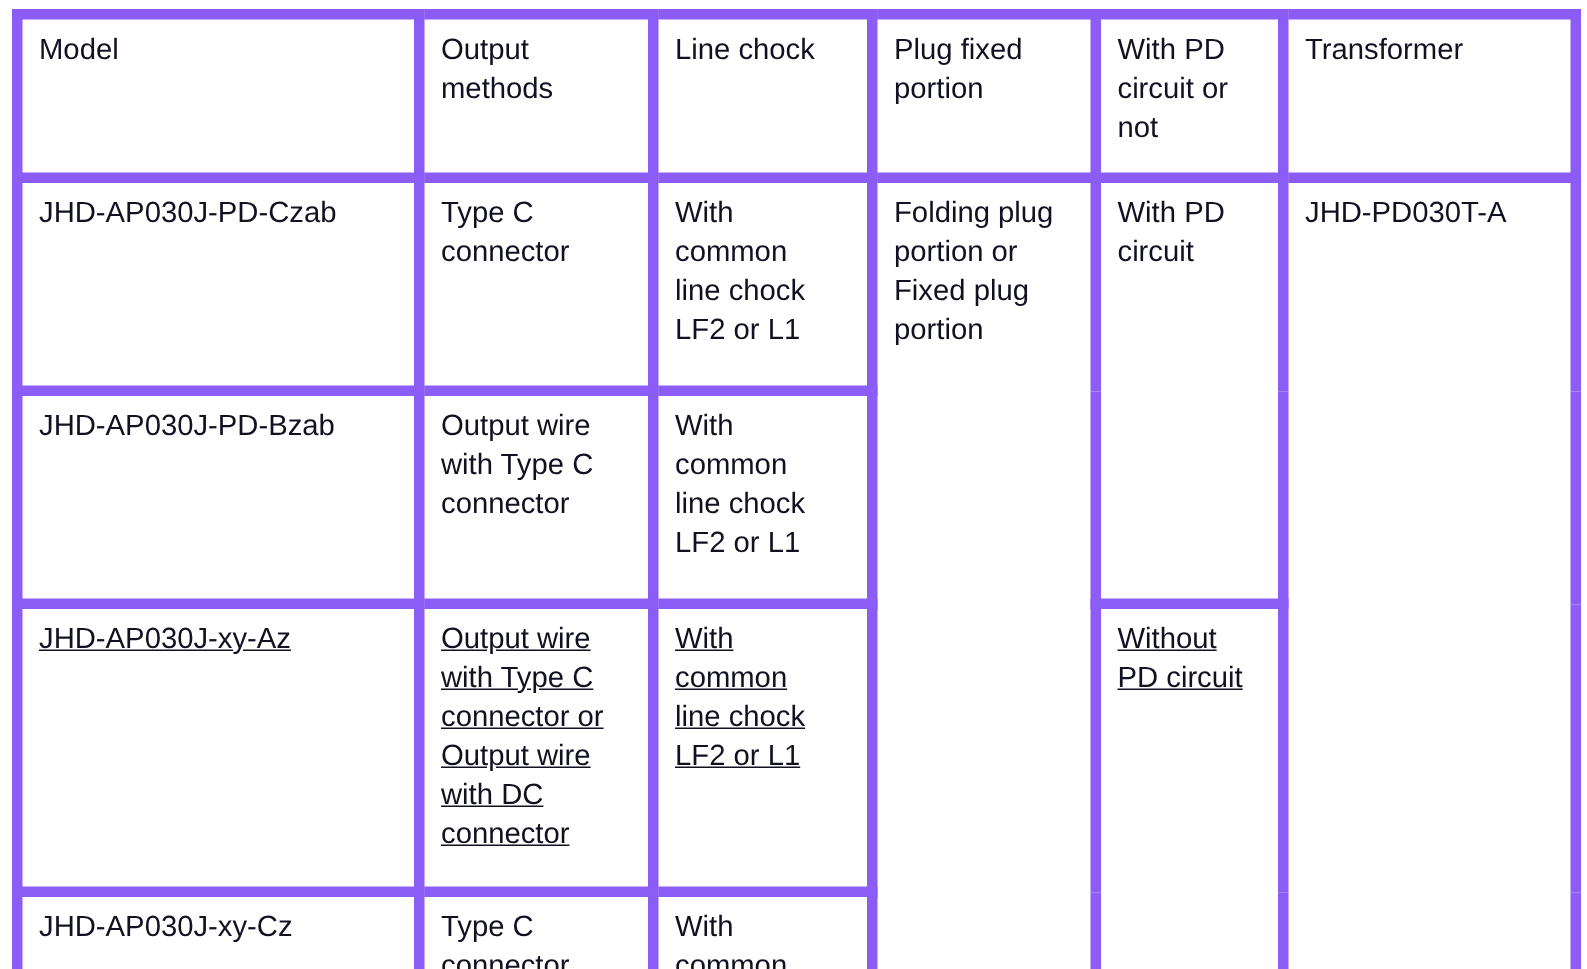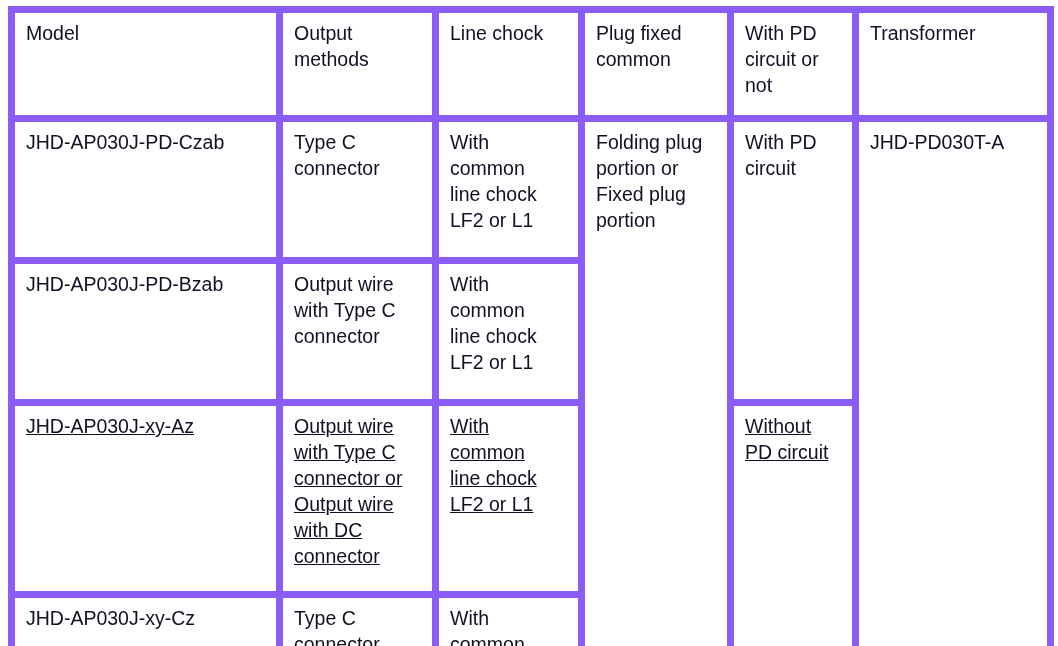--- a/index.html
+++ b/index.html
@@ -78,21 +78,21 @@
         </td>
         <td>
           <span class="cell-text">Output
 methods</span>
         </td>
         <td>
           <span class="cell-text">Line chock</span>
         </td>
         <td>
           <span class="cell-text">Plug fixed
-common</span>
+portion</span>
         </td>
         <td>
           <span class="cell-text">With PD
 circuit or
 not</span>
         </td>
         <td>
           <span class="cell-text">Transformer</span>
         </td>
       </tr>

